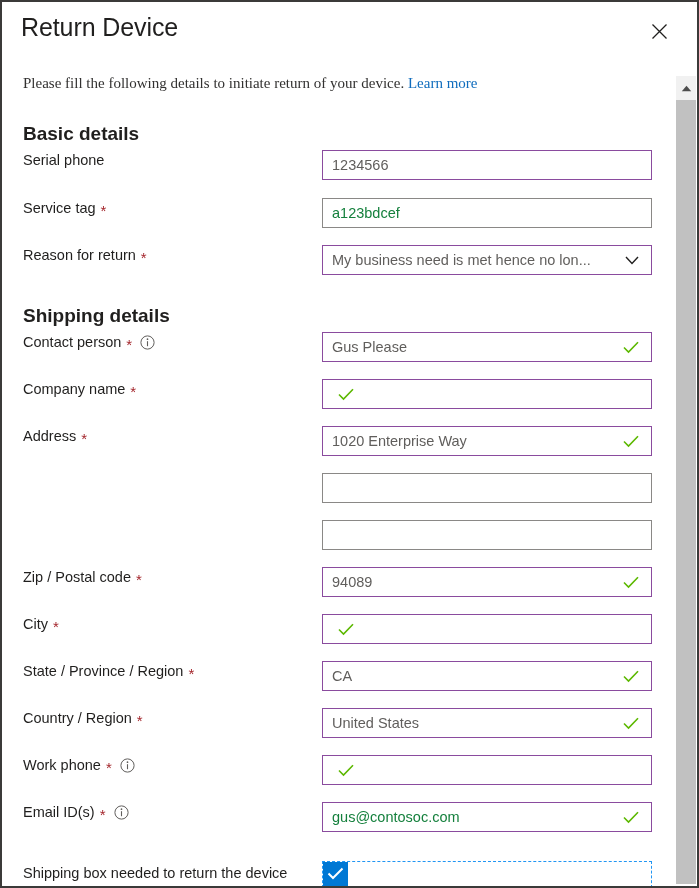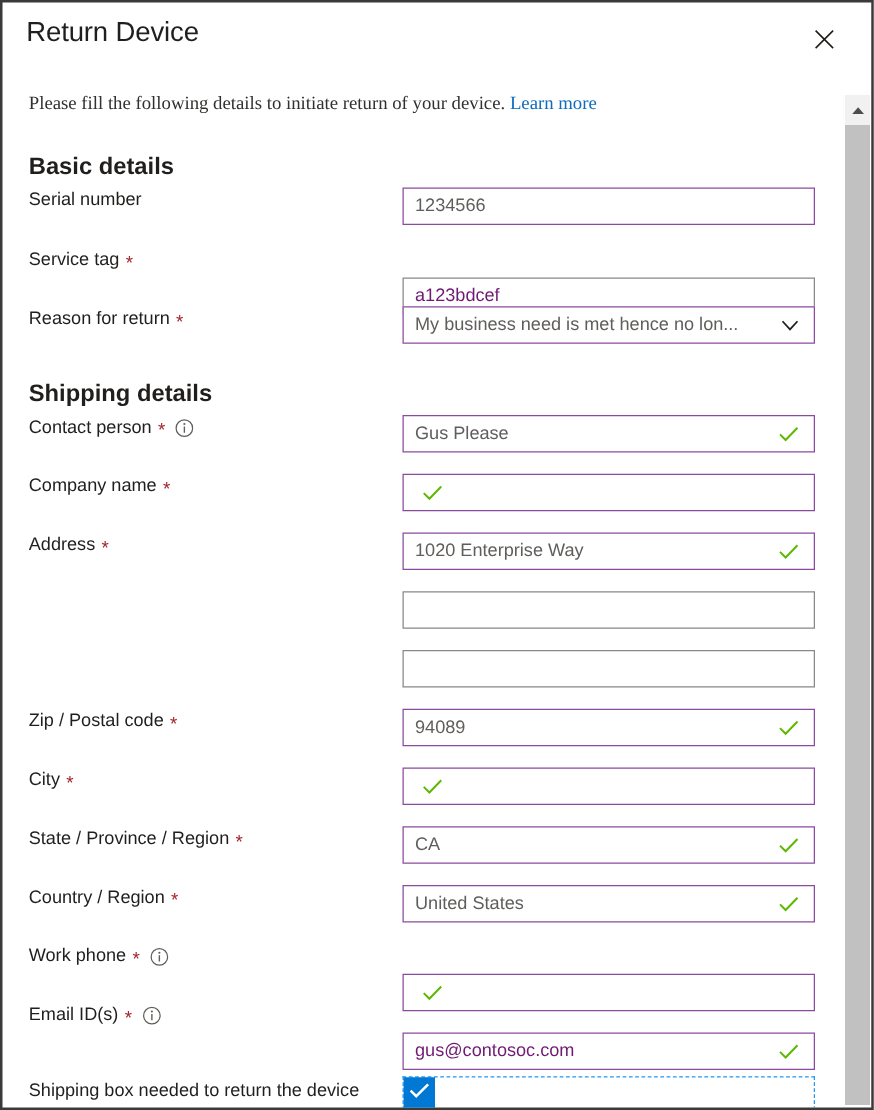--- a/index.html
+++ b/index.html
@@ -35,21 +35,21 @@
   .header {
     position: absolute;
     left: 0; top: 0;
     width: 695px;
     height: 62px;
   }
   .title {
     position: absolute;
     left: 19px;
     top: 11px;
-    font-size: 22px;
+    font-size: 25px;
     font-weight: 400;
     color: #201f1e;
     letter-spacing: -0.1px;
     white-space: nowrap;
   }
   .close-btn {
     position: absolute;
     right: 24px;
     top: 15px;
     width: 28px;
@@ -131,21 +131,21 @@
     height: 30px;
     background: #ffffff;
     border: 1px solid #8a4b9e;
     display: flex;
     align-items: center;
     padding: 0 12px 0 9px;
     font-size: 14.5px;
     color: #605e5c;
   }
   .field.gray { border-color: #8a8886; }
-  .field.dark-text { color: #701a75; margin-top: 24px; }
+  .field.dark-text { color: #15803d; }
   .field .val {
     flex: 1 1 auto;
     overflow: hidden;
     white-space: nowrap;
     text-overflow: ellipsis;
   }
   .check-ok {
     flex: 0 0 auto;
     margin-left: 6px;
     display: inline-flex;
@@ -244,21 +244,21 @@
     <span>Please fill the following details to initiate return of your device.</span>
     <a href="#">Learn more</a>
   </div>
 
   <div class="form">
 
     <div class="section-title" style="top:13px;">Basic details</div>
 
     <div class="row" style="top:40px;">
       <div class="label">
-        <span>Serial number</span>
+        <span>Serial phone</span>
       </div>
       <div class="field">
         <span class="val">1234566</span>
       </div>
     </div>
 
     <div class="row" style="top:88px;">
       <div class="label">
         <span>Service tag</span>
         <span class="req">*</span>

